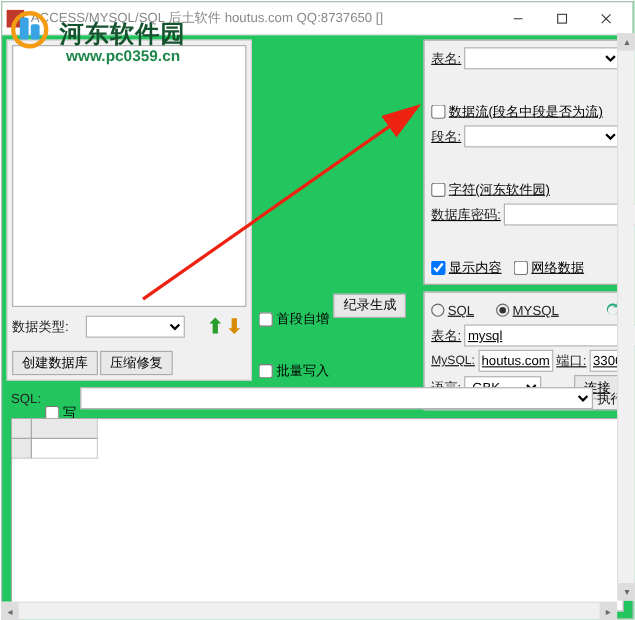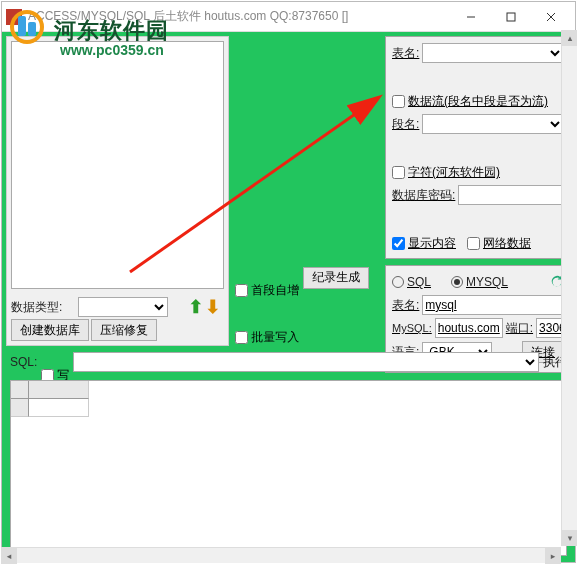--- a/index.html
+++ b/index.html
@@ -83,21 +83,21 @@
       <div class="leftpane">
         <div class="whitebox"></div>
         <div class="typeRow">
           <span class="lbl">数据类型:</span>
           <select style="width:90px"></select>
           <div class="arrows">
             <span class="arrowicon arrowup">⬆</span>
             <span class="arrowicon arrowdn">⬇</span>
           </div>
         </div>
-        <div class="actions" style="margin-top:0">
+        <div class="actions" style="margin-top:10px">
           <button class="btn">创建数据库</button>
           <button class="btn">压缩修复</button>
         </div>
       </div>
 
       <div style="width:150px; display:flex; flex-direction:column; justify-content:flex-end; gap:4px;">
         <div style="display:flex; gap:4px; align-items:center;">
           <label class="checkwrap">
               <input type="checkbox" style="">
               <span>首段自增</span>

